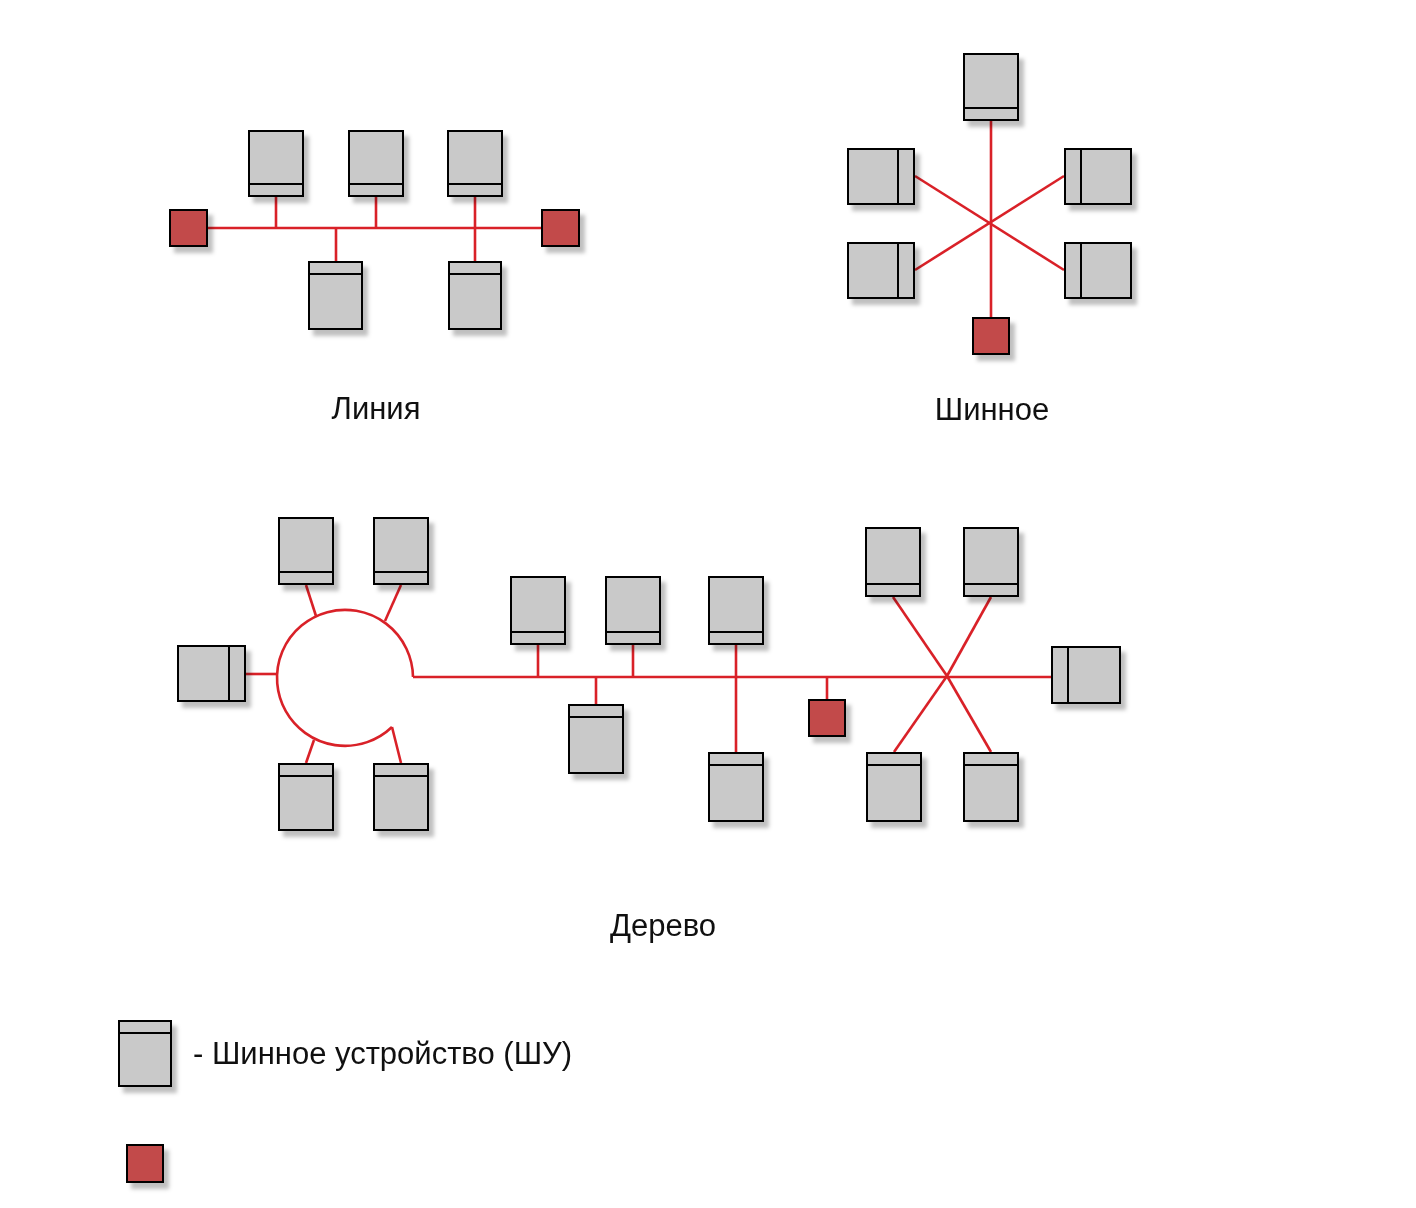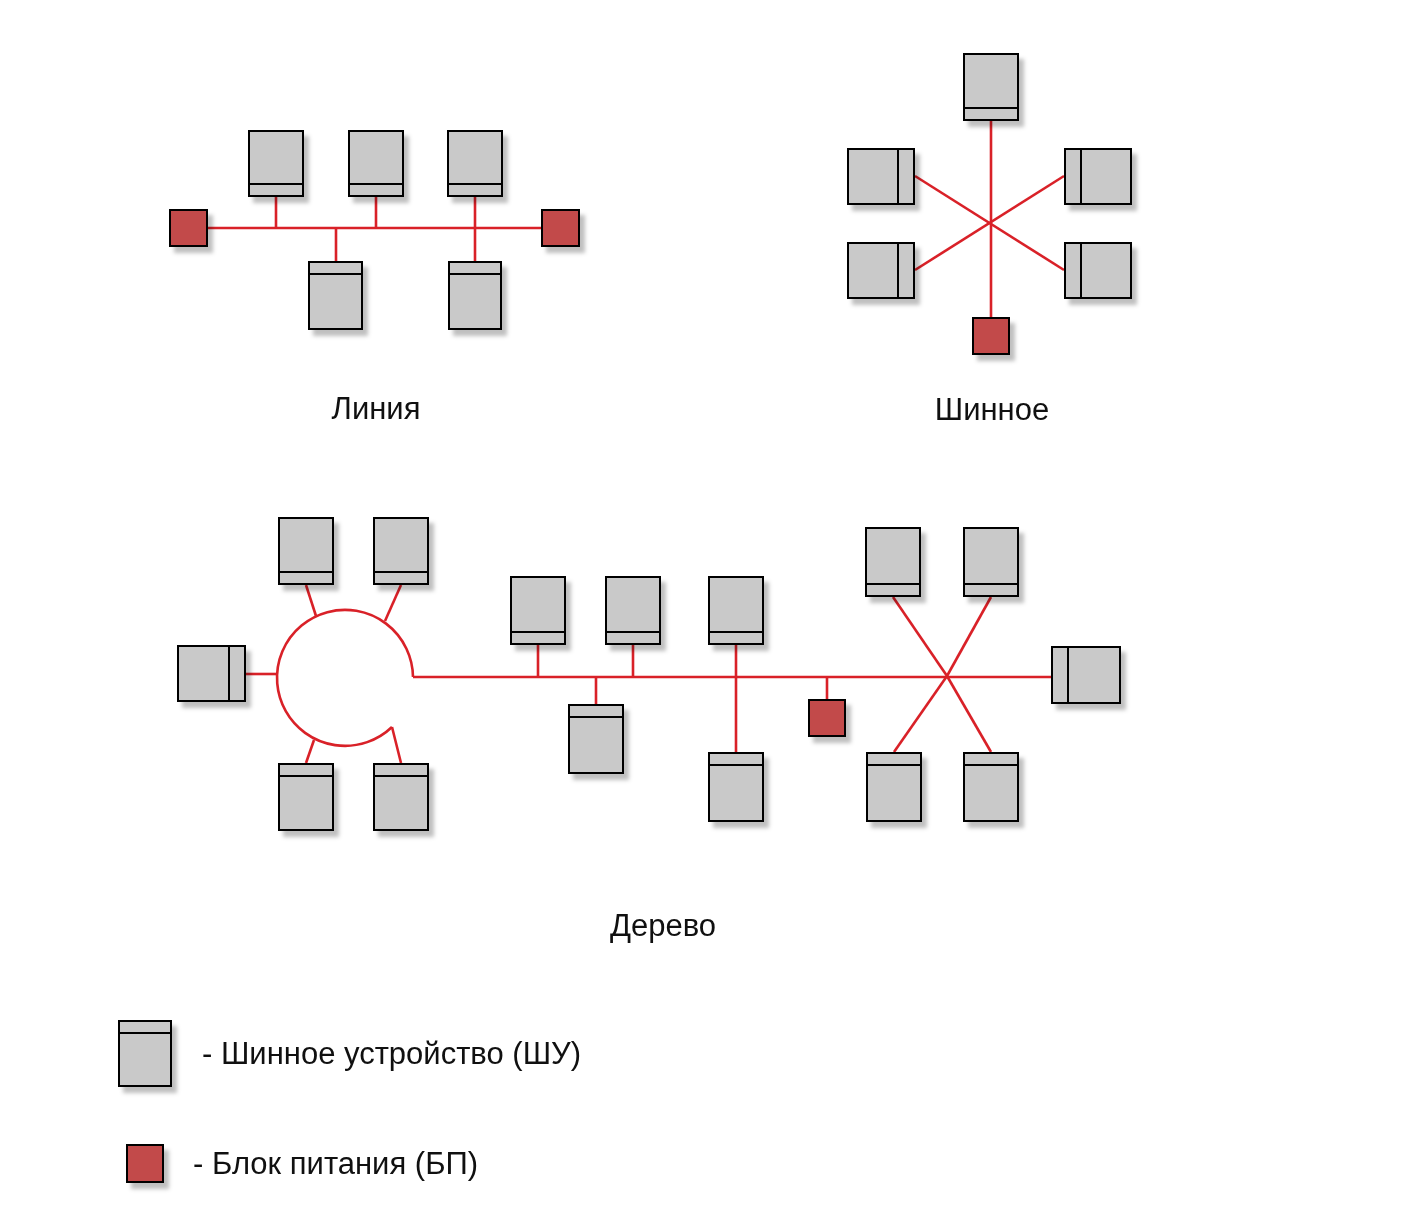--- a/index.html
+++ b/index.html
@@ -41,21 +41,21 @@
   }
 
   .dlabel{
     position:absolute;transform:translateX(-50%);
     font-size:31px;line-height:34px;color:var(--label-color);
     white-space:nowrap;
   }
 
   .legend-row{position:absolute;display:flex;align-items:center;}
   .legend-row .device,.legend-row .psu{position:relative;flex:0 0 auto;}
-  .legend-row-1{left:118px;top:1020px;gap:9px;}
+  .legend-row-1{left:118px;top:1020px;}
   .legend-row-1 .legend-sym{width:54px;height:67px;}
   .legend-row-1 .legend-text{margin-left:21px;}
   .legend-row-2{left:126px;top:1144px;}
   .legend-row-2 .legend-sym{width:38px;height:39px;}
   .legend-row-2 .legend-text{margin-left:29px;}
   .legend-text{font-size:31px;line-height:36px;color:var(--label-color);white-space:nowrap;}
 </style>
 </head>
 <body>
 
@@ -182,17 +182,16 @@
 
   <div>
     <div class="legend-row legend-row-1">
       <div class="device conn-top legend-sym">
         <div class="divider"></div>
       </div>
       <div class="legend-text">- Шинное устройство (ШУ)</div>
     </div>
     <div class="legend-row legend-row-2">
       <div class="psu legend-sym"></div>
-      <div class="legend-text">- Блок питания (БП)</div>
     </div>
   </div>
 
 </div>
 
 </body></html>

